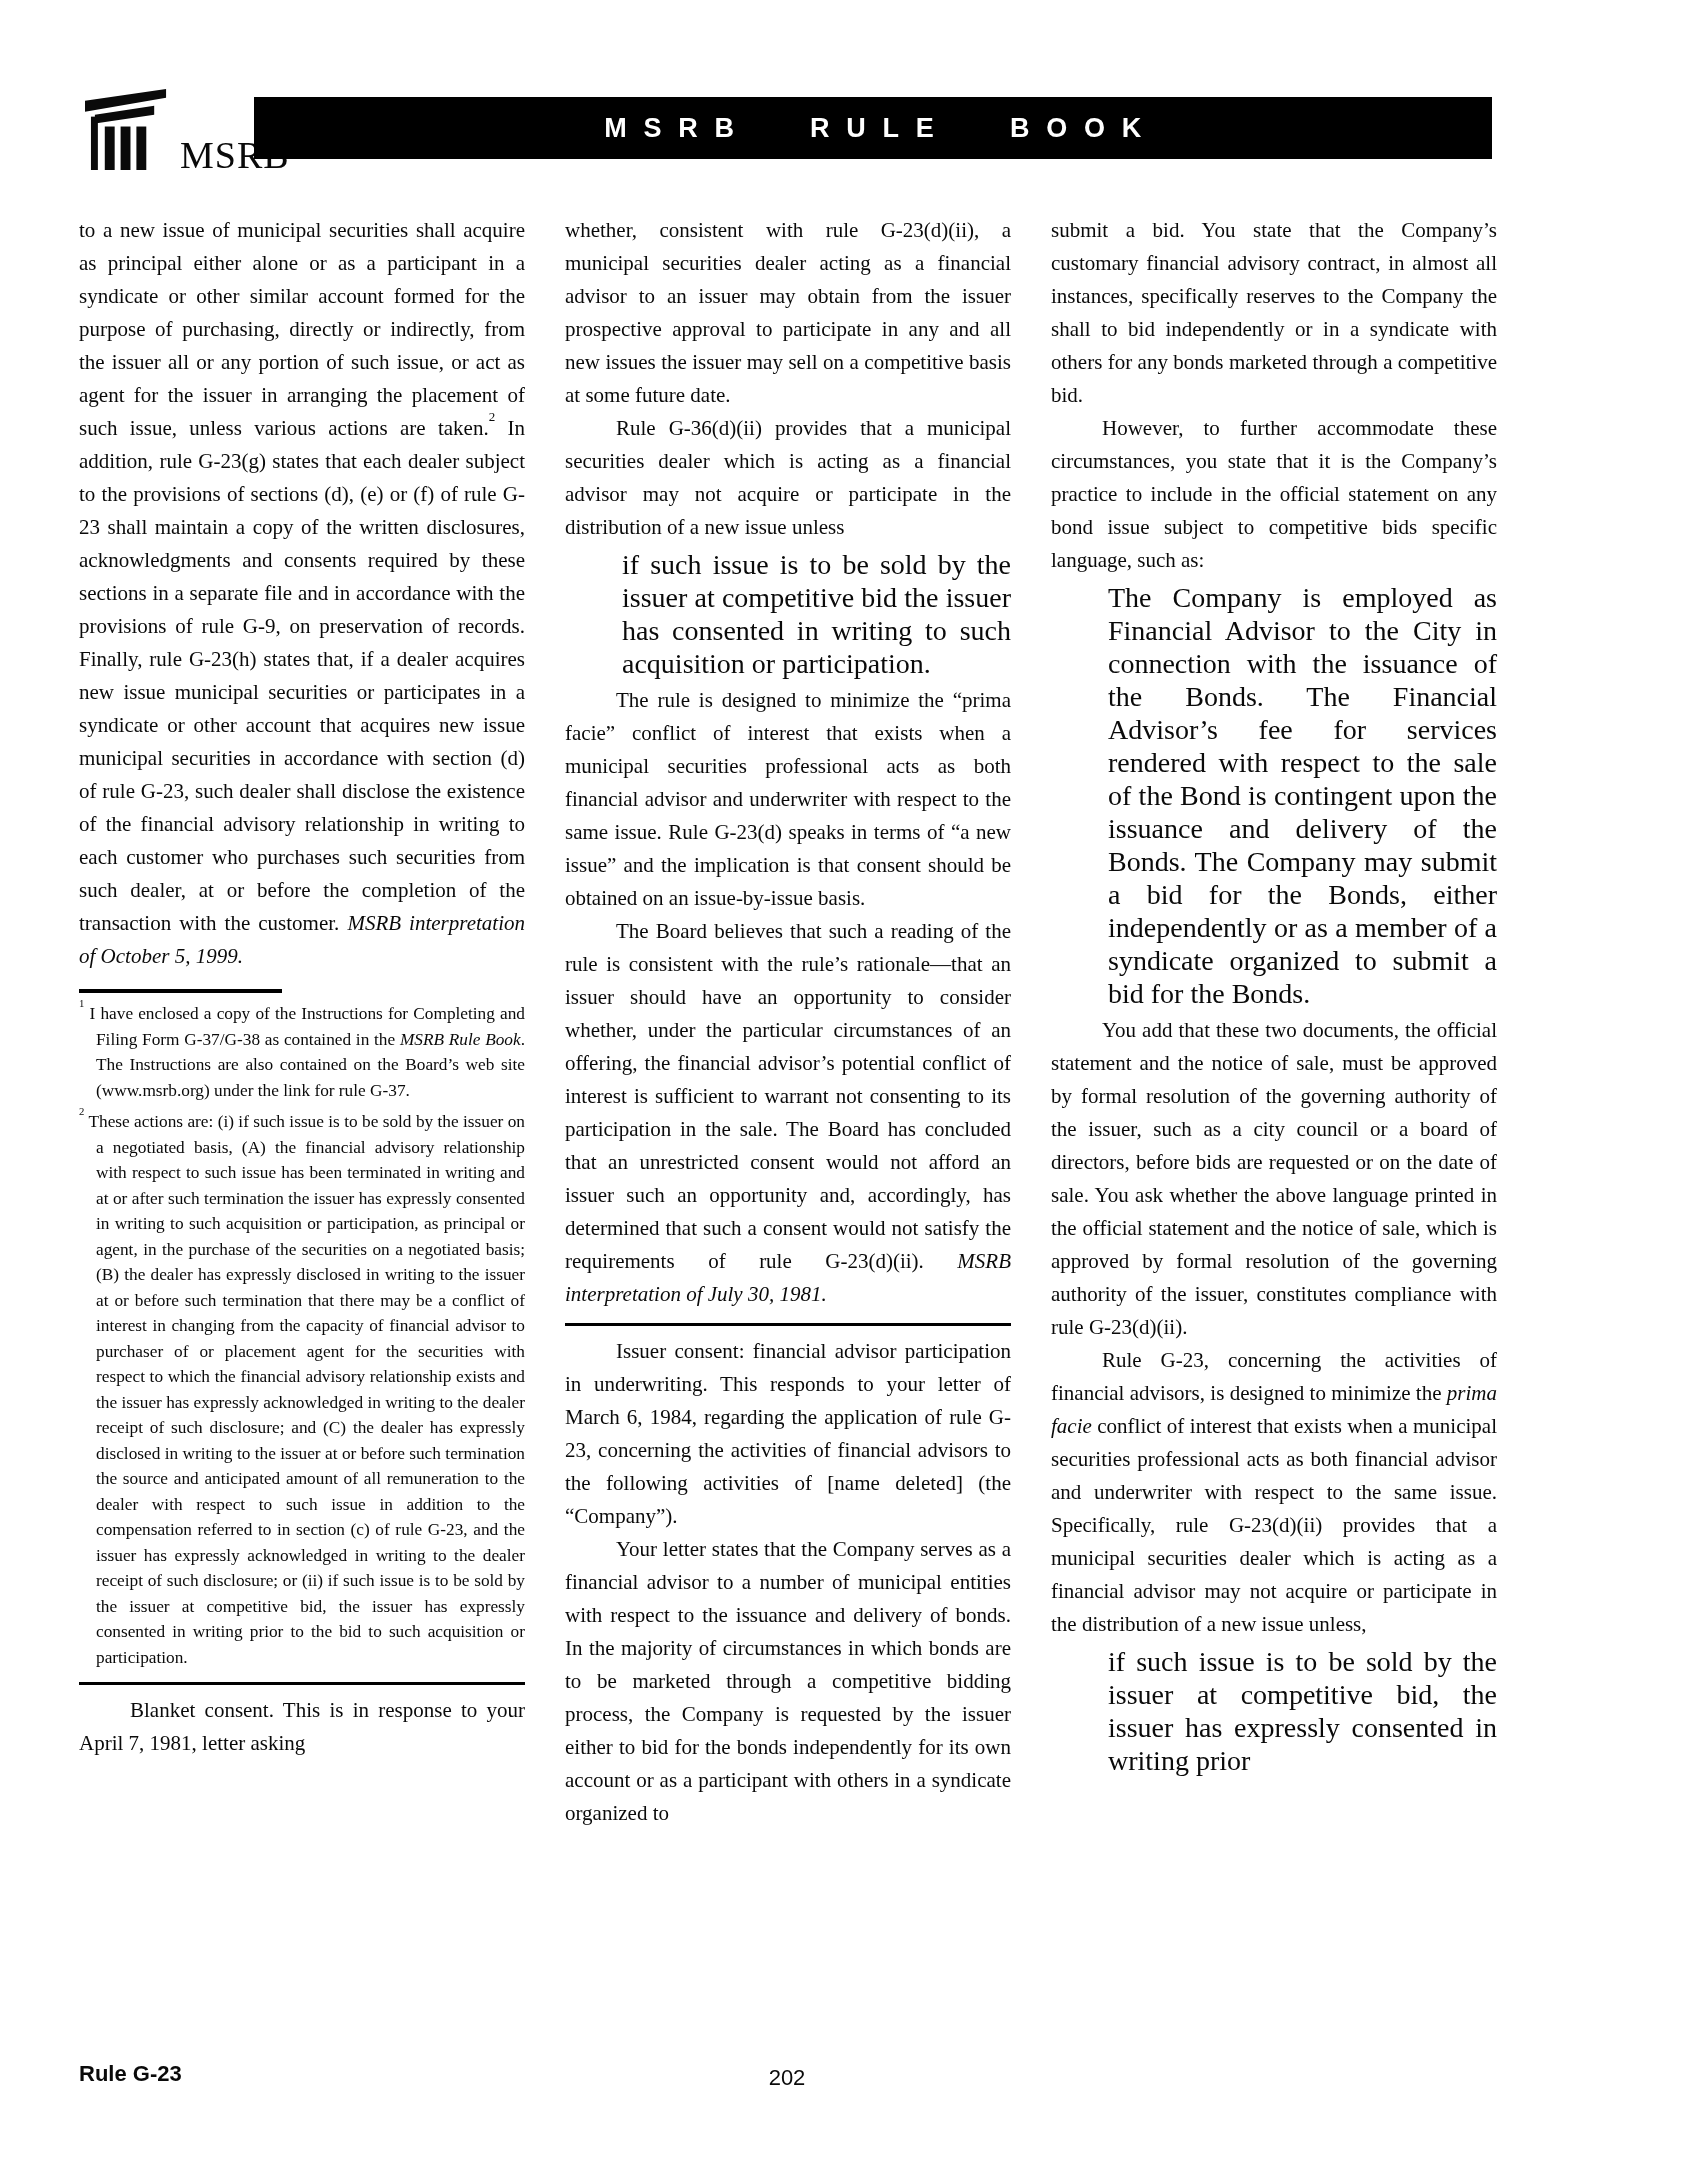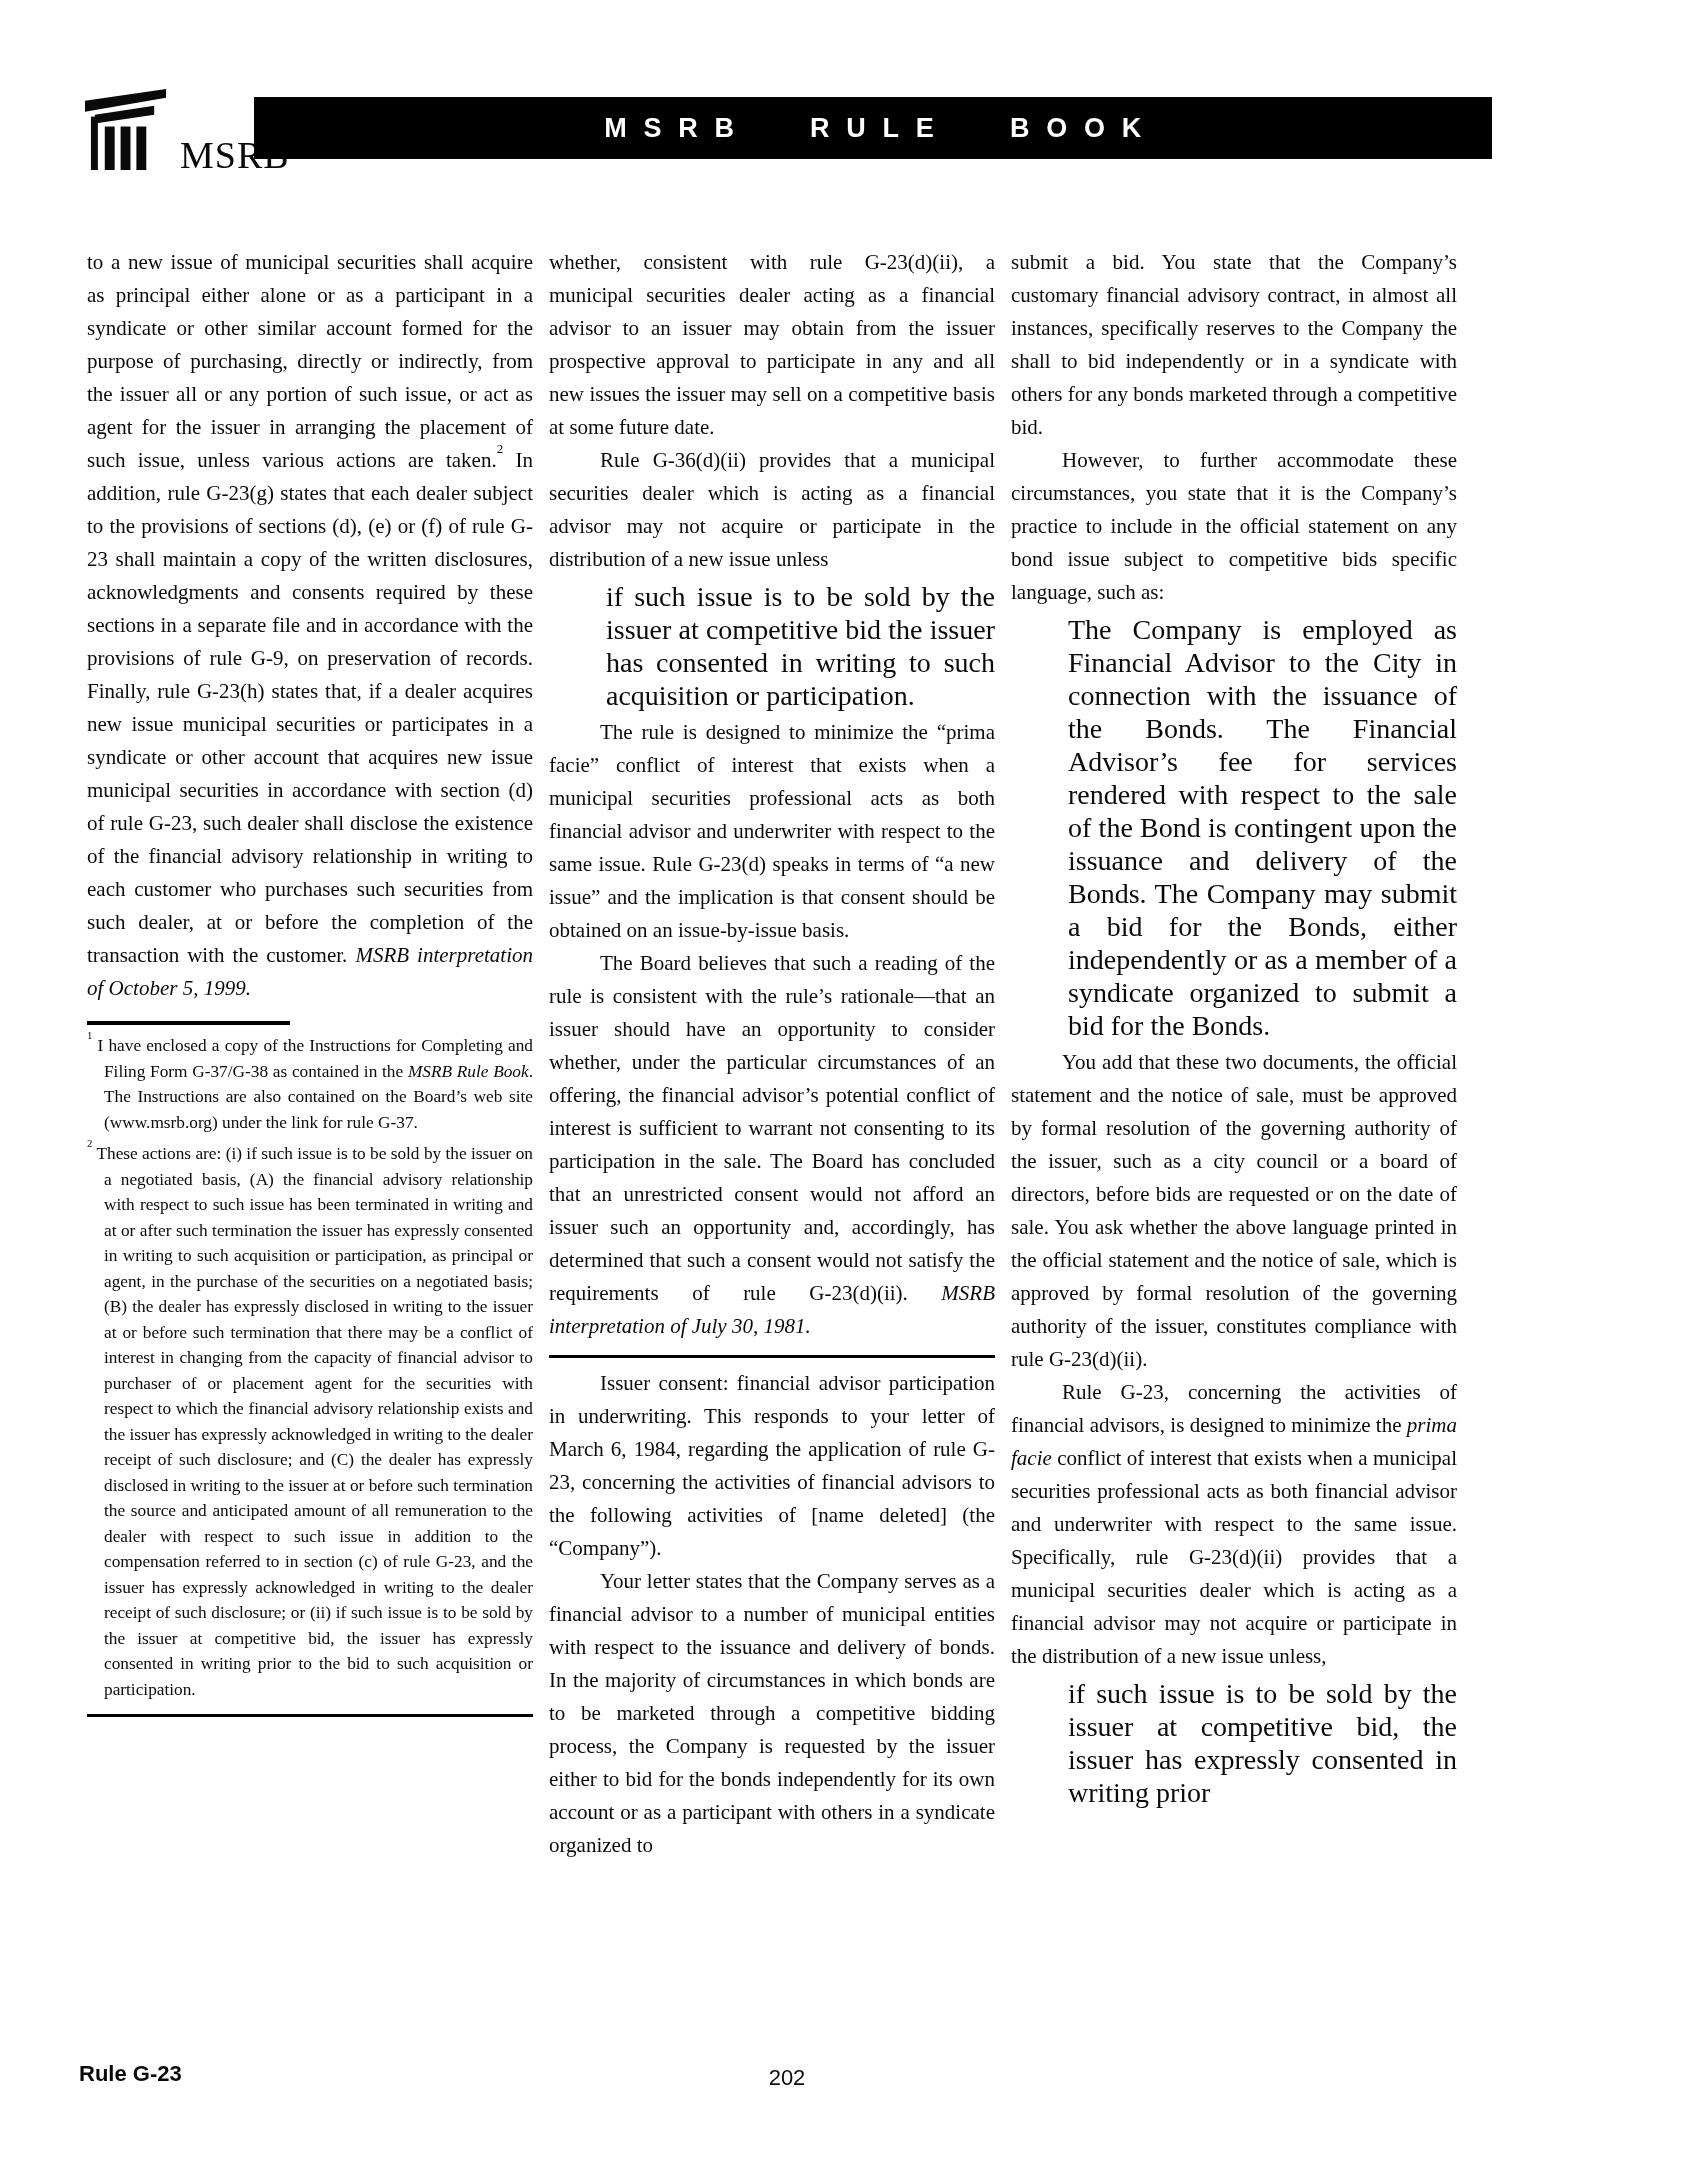--- a/index.html
+++ b/index.html
@@ -15,21 +15,21 @@
   .banner{
     position:absolute;left:254px;top:97px;width:1238px;height:62px;background:#000000;
     display:flex;align-items:center;justify-content:center;
   }
   .banner span{
     color:#ffffff;font-family:"Liberation Sans", sans-serif;font-weight:bold;
     font-size:27px;letter-spacing:0.62em;word-spacing:1.3em;white-space:nowrap;
     transform:translateX(0.3em);
   }
   
-  .columns{position:absolute;left:87px;top:214px;display:flex;gap:16px;margin-top:32px;}
+  .columns{position:absolute;left:79px;top:214px;display:flex;gap:40px;}
   .col{width:446px;}
   .col p{margin:0;text-align:justify;font-size:21px;line-height:33px;}
   .col p.indent{text-indent:51px;}
   .col blockquote{margin:4px 0 4px 57px;text-align:justify;font-size:28px;line-height:33px;}
   .col p.fn{font-size:17.3px;line-height:25.5px;padding-left:17px;text-indent:-17px;margin-top:6px;}
   sup{font-size:0.62em;line-height:0;position:relative;top:-0.45em;}
   .rule-short{border:0;border-top:4px solid #000;width:203px;margin:16px 0 8px 0;}
   .rule-full{border:0;border-top:3px solid #000;width:100%;margin:12px 0 9px 0;}
   b{font-weight:normal;}
   i{font-style:italic;}
@@ -67,20 +67,21 @@
     </div>
   </header>
 
   <main class="columns">
     <div class="col">
         <p><span>to a new issue of municipal securities shall acquire as principal either alone or as a participant in a syndicate or other similar account formed for the purpose of purchasing, directly or indirectly, from the issuer all or any portion of such issue, or act as agent for the issuer in arranging the placement of such issue, unless various actions are taken.</span><sup>2</sup><span> In addition, rule G-23(g) states that each dealer subject to the provisions of sections (d), (e) or (f) of rule G-23 shall maintain a copy of the written disclosures, acknowledgments and consents required by these sections in a separate file and in accordance with the provisions of rule G-9, on preservation of records. Finally, rule G-23(h) states that, if a dealer acquires new issue municipal securities or participates in a syndicate or other account that acquires new issue municipal securities in accordance with section (d) of rule G-23, such dealer shall disclose the existence of the financial advisory relationship in writing to each customer who purchases such securities from such dealer, at or before the completion of the transaction with the customer. </span><i>MSRB interpretation of October 5, 1999.</i></p>
         <div class="rule-short"></div>
         <p class="fn"><sup>1</sup> <span>I have enclosed a copy of the Instructions for Completing and Filing Form G-37/G-38 as contained in the </span><i>MSRB Rule Book</i><span>.  The Instructions are also contained on the Board’s web site (www.msrb.org) under the link for rule G-37.</span></p>
         <p class="fn"><sup>2</sup> <span>These actions are: (i) if such issue is to be sold by the issuer on a negotiated basis, (A) the financial advisory relationship with respect to such issue has been terminated in writing and at or after such termination the issuer has expressly consented in writing to such acquisition or participation, as principal or agent, in the purchase of the securities on a negotiated basis; (B) the dealer has expressly disclosed in writing to the issuer at or before such termination that there may be a conflict of interest in changing from the capacity of financial advisor to purchaser of or placement agent for the securities with respect to which the financial advisory relationship exists and the issuer has expressly acknowledged in writing to the dealer receipt of such disclosure; and (C) the dealer has expressly disclosed in writing to the issuer at or before such termination the source and anticipated amount of all remuneration to the dealer with respect to such issue in addition to the compensation referred to in section (c) of rule G-23, and the issuer has expressly acknowledged in writing to the dealer receipt of such disclosure; or (ii) if such issue is to be sold by the issuer at competitive bid, the issuer has expressly consented in writing prior to the bid to such acquisition or participation.</span></p>
         <div class="rule-full"></div>
+        <p class="indent"><b>Blanket consent.</b><span> This is in response to your April 7, 1981, letter asking</span></p>
       </div>
     <div class="col">
         <p><span>whether, consistent with rule G-23(d)(ii), a municipal securities dealer acting as a financial advisor to an issuer may obtain from the issuer prospective approval to participate in any and all new issues the issuer may sell on a competitive basis at some future date.</span></p>
         <p class="indent"><span>Rule G-36(d)(ii) provides that a municipal securities dealer which is acting as a financial advisor may not acquire or participate in the distribution of a new issue unless</span></p>
         <blockquote><span>if such issue is to be sold by the issuer at competitive bid the issuer has consented in writing to such acquisition or participation.</span></blockquote>
         <p class="indent"><span>The rule is designed to minimize the “prima facie” conflict of interest that exists when a municipal securities professional acts as both financial advisor and underwriter with respect to the same issue. Rule G-23(d) speaks in terms of “a new issue” and the implication is that consent should be obtained on an issue-by-issue basis.</span></p>
         <p class="indent"><span>The Board believes that such a reading of the rule is consistent with the rule’s rationale—that an issuer should have an opportunity to consider whether, under the particular circumstances of an offering, the financial advisor’s potential conflict of interest is sufficient to warrant not consenting to its participation in the sale. The Board has concluded that an unrestricted consent would not afford an issuer such an opportunity and, accordingly, has determined that such a consent would not satisfy the requirements of rule G-23(d)(ii). </span><i>MSRB interpretation of July 30, 1981.</i></p>
         <div class="rule-full"></div>
         <p class="indent"><b>Issuer consent: financial advisor participation in underwriting.</b><span> This responds to your letter of March 6, 1984, regarding the application of rule G-23, concerning the activities of financial advisors to the following activities of [name deleted] (the “Company”).</span></p>
         <p class="indent"><span>Your letter states that the Company serves as a financial advisor to a number of municipal entities with respect to the issuance and delivery of bonds. In the majority of circumstances in which bonds are to be marketed through a competitive bidding process, the Company is requested by the issuer either to bid for the bonds independently for its own account or as a participant with others in a syndicate organized to</span></p>

